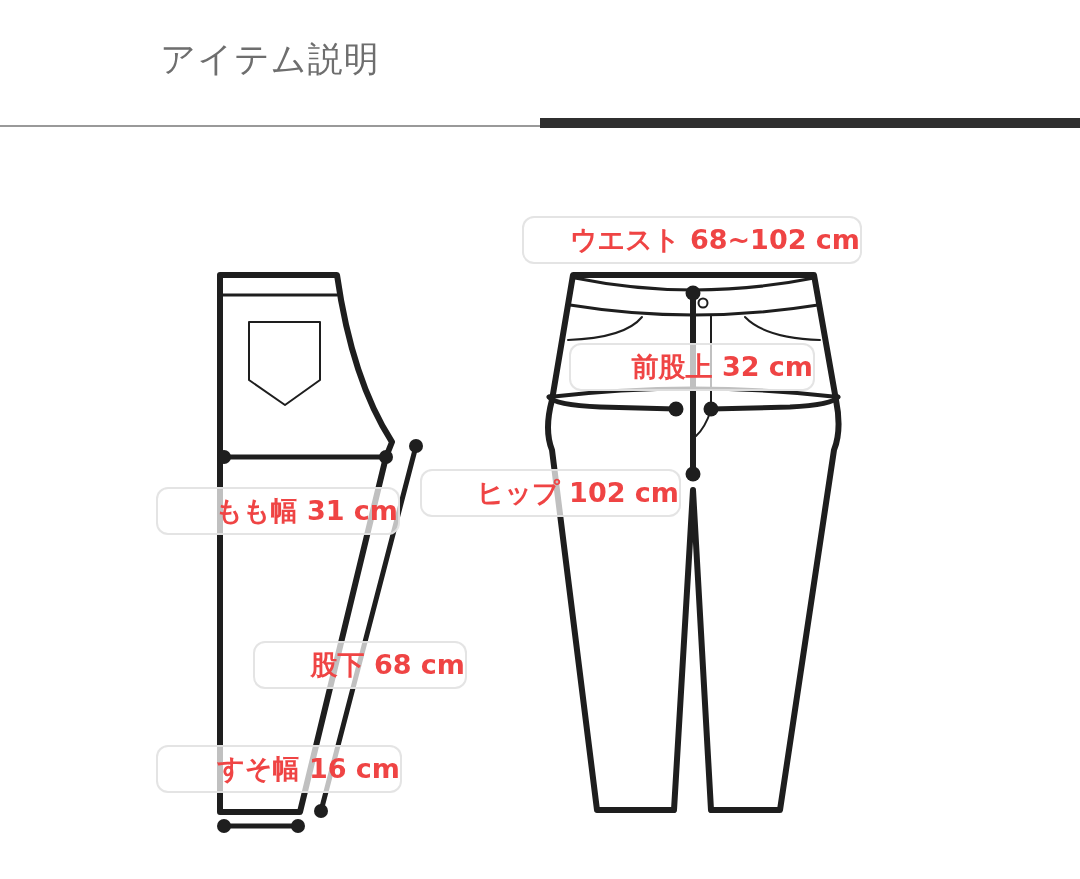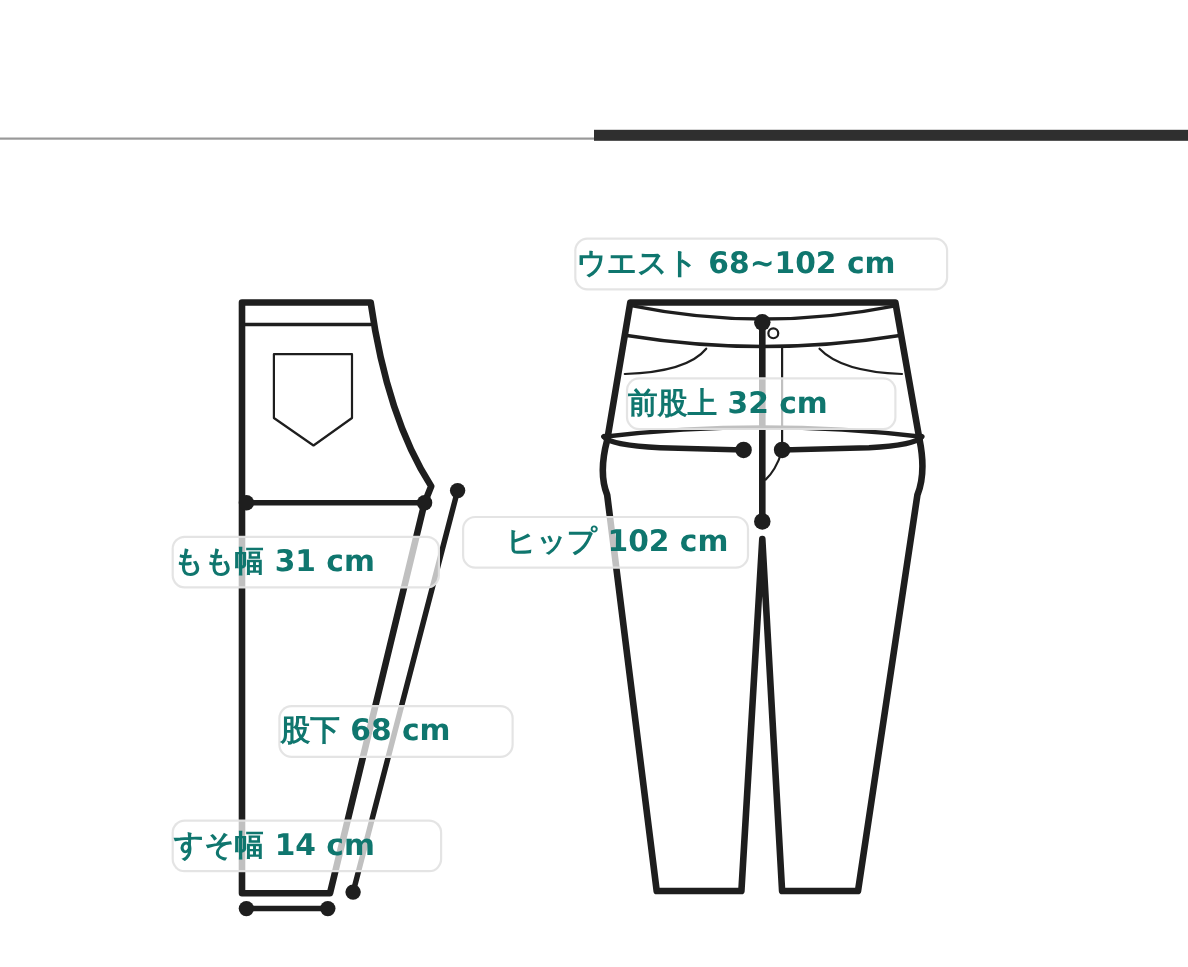--- a/index.html
+++ b/index.html
@@ -12,28 +12,29 @@
   .tab.inactive .label { color:#6e6e6e; font-weight:normal; }
   .tab.active .label { color:#2b2b2b; font-weight:bold; }
   .tab .underline { position:absolute; left:0; width:540px; }
   .tab.inactive .underline { top:125px; height:2px; background:#999999; }
   .tab.active .underline { top:118px; height:10px; background:#2f2f2f; }
   #tab0 { left:0; }
   #tab1 { left:540px; }
   svg.art { position:absolute; left:0; top:0; width:1080px; height:879px; }
   .meas { position:absolute; height:48px; border:2px solid rgba(225,225,225,0.9);
           border-radius:12px; background:rgba(255,255,255,0.72);
-          box-sizing:border-box; color:#0f766e; font-weight:bold; font-size:27px;
-          line-height:44px; text-align:left; white-space:nowrap; }
+          box-sizing:border-box; color:#ef4444; font-weight:bold; font-size:27px;
+          line-height:44px; text-align:right; white-space:nowrap; }
 </style>
 </head>
 <body>
 
 <div class="tabs">
   <div class="tab inactive" id="tab0">
+    <div class="label">アイテム説明</div>
     <div class="underline"></div>
   </div>
   <div class="tab active" id="tab1">
     <div class="underline"></div>
   </div>
 </div>
 
 <svg class="art" viewBox="0 0 1080 879" xmlns="http://www.w3.org/2000/svg">
   <g fill="none" stroke="#1e1e1e" stroke-linecap="round" stroke-linejoin="round">
 
@@ -88,13 +89,13 @@
       <circle cx="693" cy="474" r="7.5"></circle>
     </g>
   </g>
 </svg>
 
 <div class="meas" style="left:522px; top:216px; width:340px;">ウエスト 68~102 cm</div>
 <div class="meas" style="left:569px; top:343px; width:246px;">前股上 32 cm</div>
 <div class="meas" style="left:420px; top:469px; width:261px;padding-left:38px;">ヒップ 102 cm</div>
 <div class="meas" style="left:156px; top:487px; width:244px;">もも幅 31 cm</div>
 <div class="meas" style="left:253px; top:641px; width:214px;">股下 68 cm</div>
-<div class="meas" style="left:156px; top:745px; width:246px;">すそ幅 14 cm</div>
+<div class="meas" style="left:156px; top:745px; width:246px;">すそ幅 16 cm</div>
 
 </body></html>

